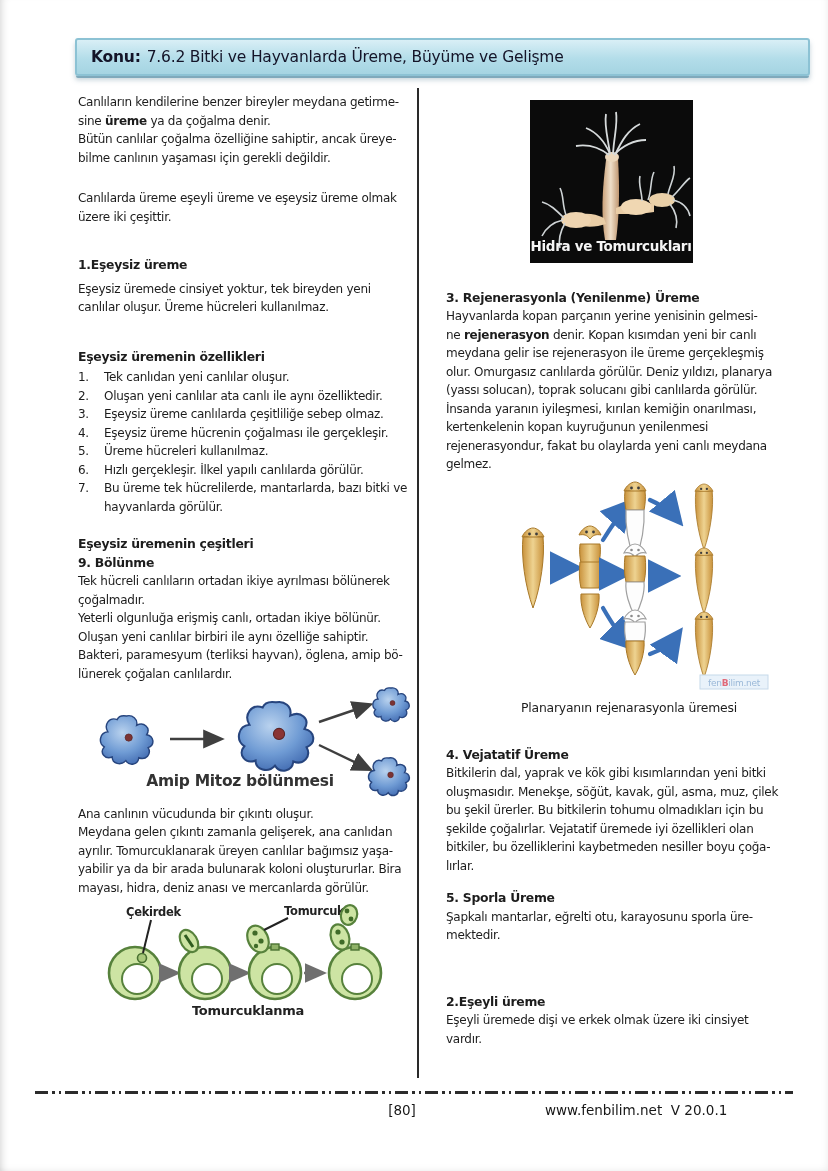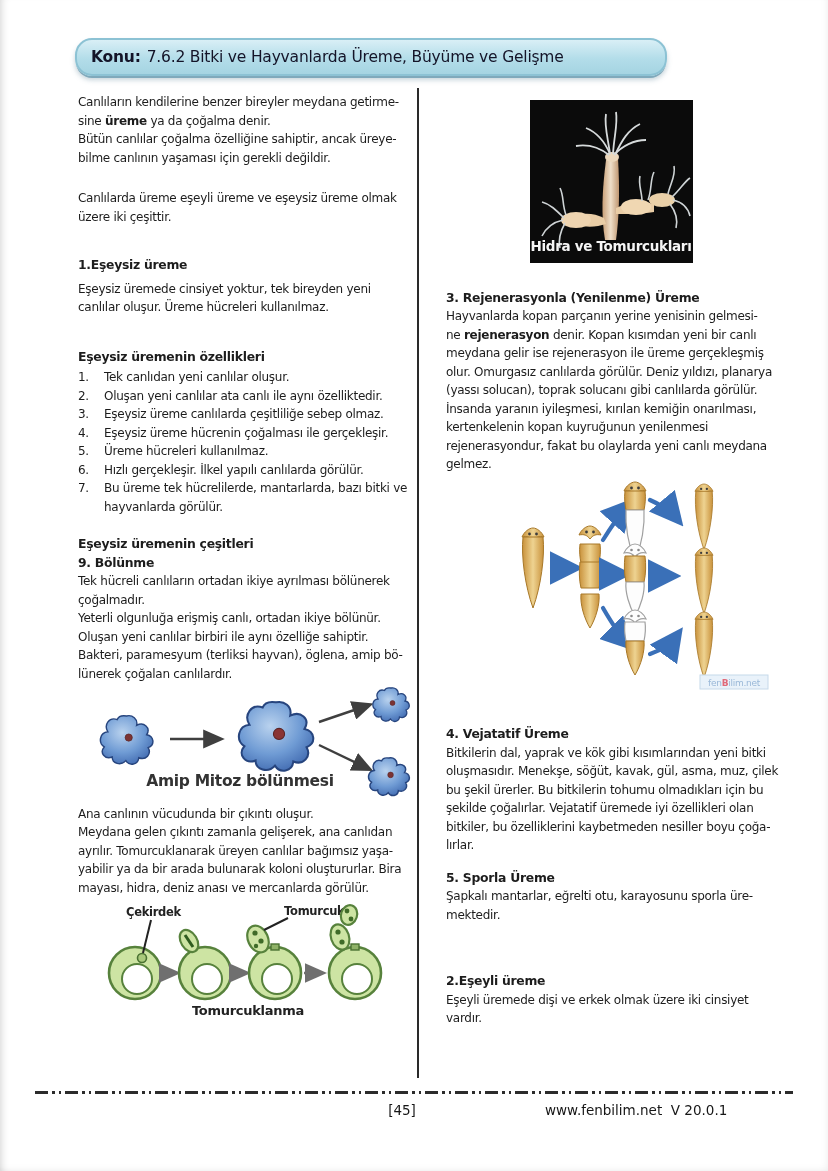--- a/index.html
+++ b/index.html
@@ -5,23 +5,23 @@
   * { margin:0; padding:0; box-sizing:border-box; }
   html,body { background:#ffffff; }
   body { font-family:"DejaVu Sans", sans-serif; color:#1c1c1c; }
   .page {
     position:relative; width:828px; height:1171px; background:#ffffff;
     overflow:hidden;
     box-shadow: inset 8px 0 10px -8px rgba(0,0,0,0.22), inset -4px -4px 8px -5px rgba(0,0,0,0.10);
   }
   
   .banner {
-    position:absolute; left:75px; top:38px; width:592px; height:38px;
+    position:absolute; left:75px; top:38px; width:735px; height:38px;
     background:linear-gradient(#d9eff6, #b3dde9 55%, #a5d4e2);
-    border:2px solid #8cc2d4; border-radius:17px;
+    border:2px solid #8cc2d4; border-radius:3px;
     box-shadow:0 3px 0 -1px #7fa9bb, 0 4px 5px rgba(90,130,150,0.35);
     display:flex; align-items:center; padding-left:14px;
     font-size:15.5px; color:#141428; letter-spacing:-0.2px;
   }
   .banner b { font-weight:bold; margin-right:6px; }
   
   .divider { position:absolute; left:417px; top:88px; width:2px; height:990px; background:#2a2a2a; }
   .col { position:absolute; font-size:12px; line-height:18.5px; letter-spacing:-0.28px; }
   .col-left  { left:78px;  top:93px; width:336px; }
   .col-right { left:446px; top:100px; width:366px; }
@@ -362,35 +362,36 @@
         <use href="#planFull" transform="translate(232,134) scale(0.82)"></use>
 
         <g>
           <rect x="228" y="197" width="68" height="14" fill="#e9f2fa" stroke="#c6d9ea"></rect>
           <text x="262" y="207.5" text-anchor="middle" font-size="9">
             <tspan fill="#9ab8d8">fen</tspan><tspan fill="#e06a7a" font-weight="bold">B</tspan><tspan fill="#9ab8d8">ilim.net</tspan>
           </text>
         </g>
       </svg>
     </div>
+    <div class="planaria-caption">Planaryanın rejenarasyonla üremesi</div>
 
     <div class="h h-veg">4. Vejatatif Üreme</div>
     <div class="para">Bitkilerin dal, yaprak ve kök gibi kısımlarından yeni bitki
 oluşmasıdır. Menekşe, söğüt, kavak, gül, asma, muz, çilek
 bu şekil ürerler. Bu bitkilerin tohumu olmadıkları için bu
 şekilde çoğalırlar. Vejatatif üremede iyi özellikleri olan
 bitkiler, bu özelliklerini kaybetmeden nesiller boyu çoğa-
 lırlar.</div>
 
     <div class="h h-spore">5. Sporla Üreme</div>
     <div class="para">Şapkalı mantarlar, eğrelti otu, karayosunu sporla üre-
 mektedir.</div>
 
     <div class="h h-sexual">2.Eşeyli üreme</div>
     <div class="para">Eşeyli üremede dişi ve erkek olmak üzere iki cinsiyet
 vardır.</div>
   </div>
 
   <div class="footer-line"></div>
-  <div class="footer-page">[45]</div>
+  <div class="footer-page">[80]</div>
   <div class="footer-site">www.fenbilim.net  V 20.0.1</div>
 
 </div>
 
 </body></html>

